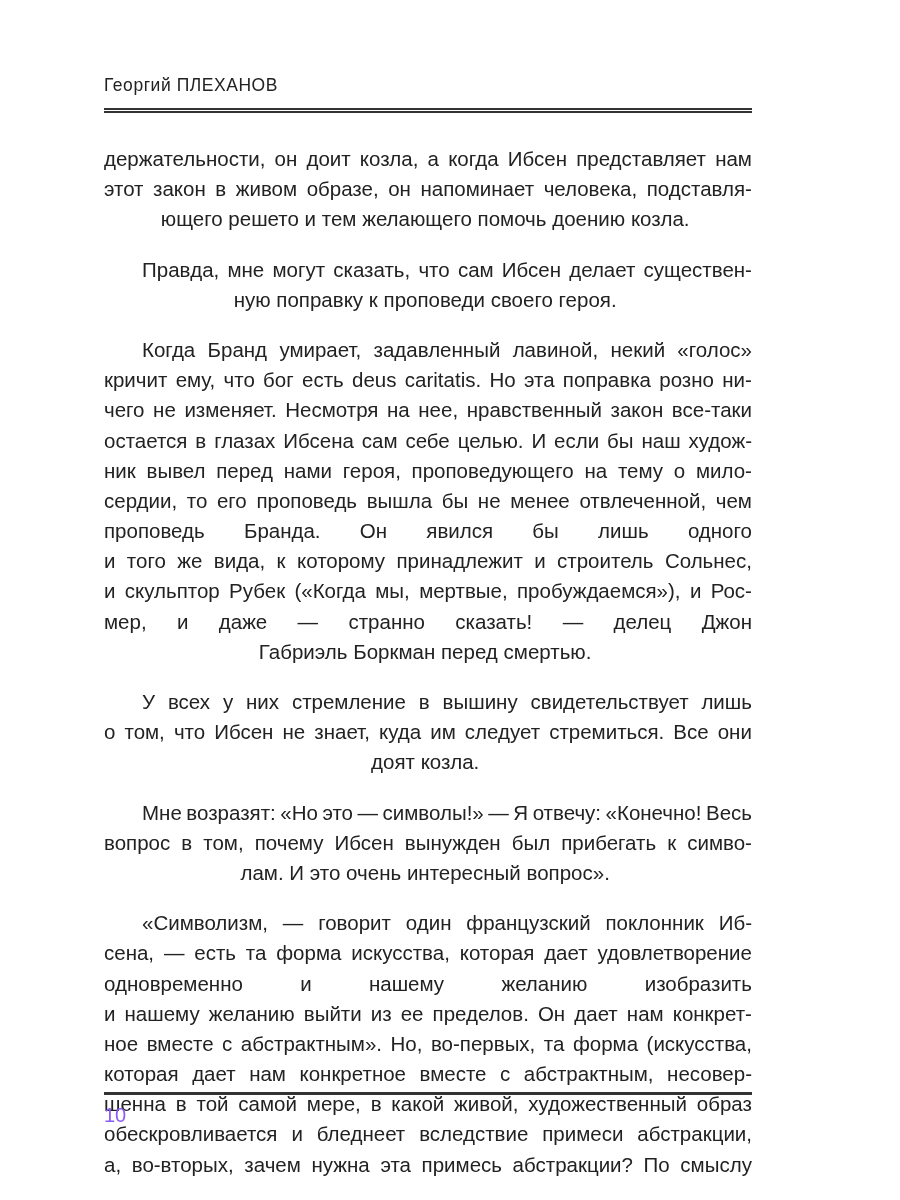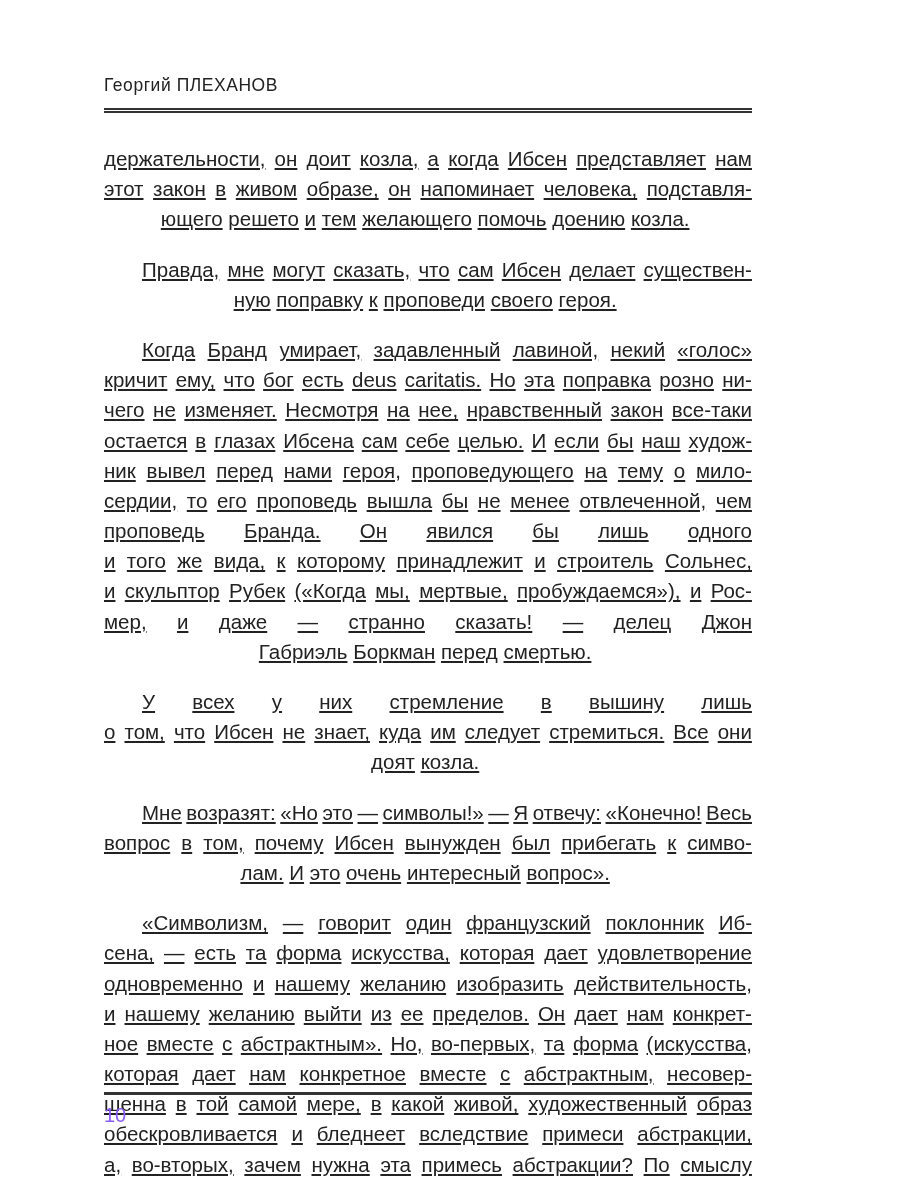--- a/index.html
+++ b/index.html
@@ -11,21 +11,20 @@
     transform:scaleX(0.92); transform-origin:left top;
   }
   .head-rule {
     position:absolute; left:104px; width:648px; top:108px; height:5px;
     border-top:2px solid #333; border-bottom:2px solid #333; box-sizing:border-box;
   }
   .body-text {
     position:absolute; left:104px; top:144px; width:648px;
     font-family:"Liberation Sans",sans-serif; font-size:20.5px; line-height:30.2px;
     color:#222;
-    text-decoration:underline;
   }
   .line { white-space:nowrap; display:flex; justify-content:space-between; width:648px; height:30.2px; transform-origin:left center; }
   .line.last { justify-content:center; }
   .line.indent { padding-left:38px; width:610px;margin-top:20px; }
   .line span.w { display:inline-block; }
   .line.last span.w { margin-right:0.28em; }
   .foot-rule {
     position:absolute; left:104px; width:648px; top:1092px; height:3px; background:#333;
   }
   .page-number {
@@ -213,20 +212,21 @@
       <span class="w">смертью.</span>
     </div>
     <div class="line indent">
       <span class="w">У</span>
       <span class="w">всех</span>
       <span class="w">у</span>
       <span class="w">них</span>
       <span class="w">стремление</span>
       <span class="w">в</span>
       <span class="w">вышину</span>
+      <span class="w">свидетельствует</span>
       <span class="w">лишь</span>
     </div>
     <div class="line">
       <span class="w">о</span>
       <span class="w">том,</span>
       <span class="w">что</span>
       <span class="w">Ибсен</span>
       <span class="w">не</span>
       <span class="w">знает,</span>
       <span class="w">куда</span>
@@ -292,21 +292,20 @@
       <span class="w">которая</span>
       <span class="w">дает</span>
       <span class="w">удовлетворение</span>
     </div>
     <div class="line">
       <span class="w">одновременно</span>
       <span class="w">и</span>
       <span class="w">нашему</span>
       <span class="w">желанию</span>
       <span class="w">изобразить</span>
-      <span class="w">действительность,</span>
     </div>
     <div class="line">
       <span class="w">и</span>
       <span class="w">нашему</span>
       <span class="w">желанию</span>
       <span class="w">выйти</span>
       <span class="w">из</span>
       <span class="w">ее</span>
       <span class="w">пределов.</span>
       <span class="w">Он</span>

